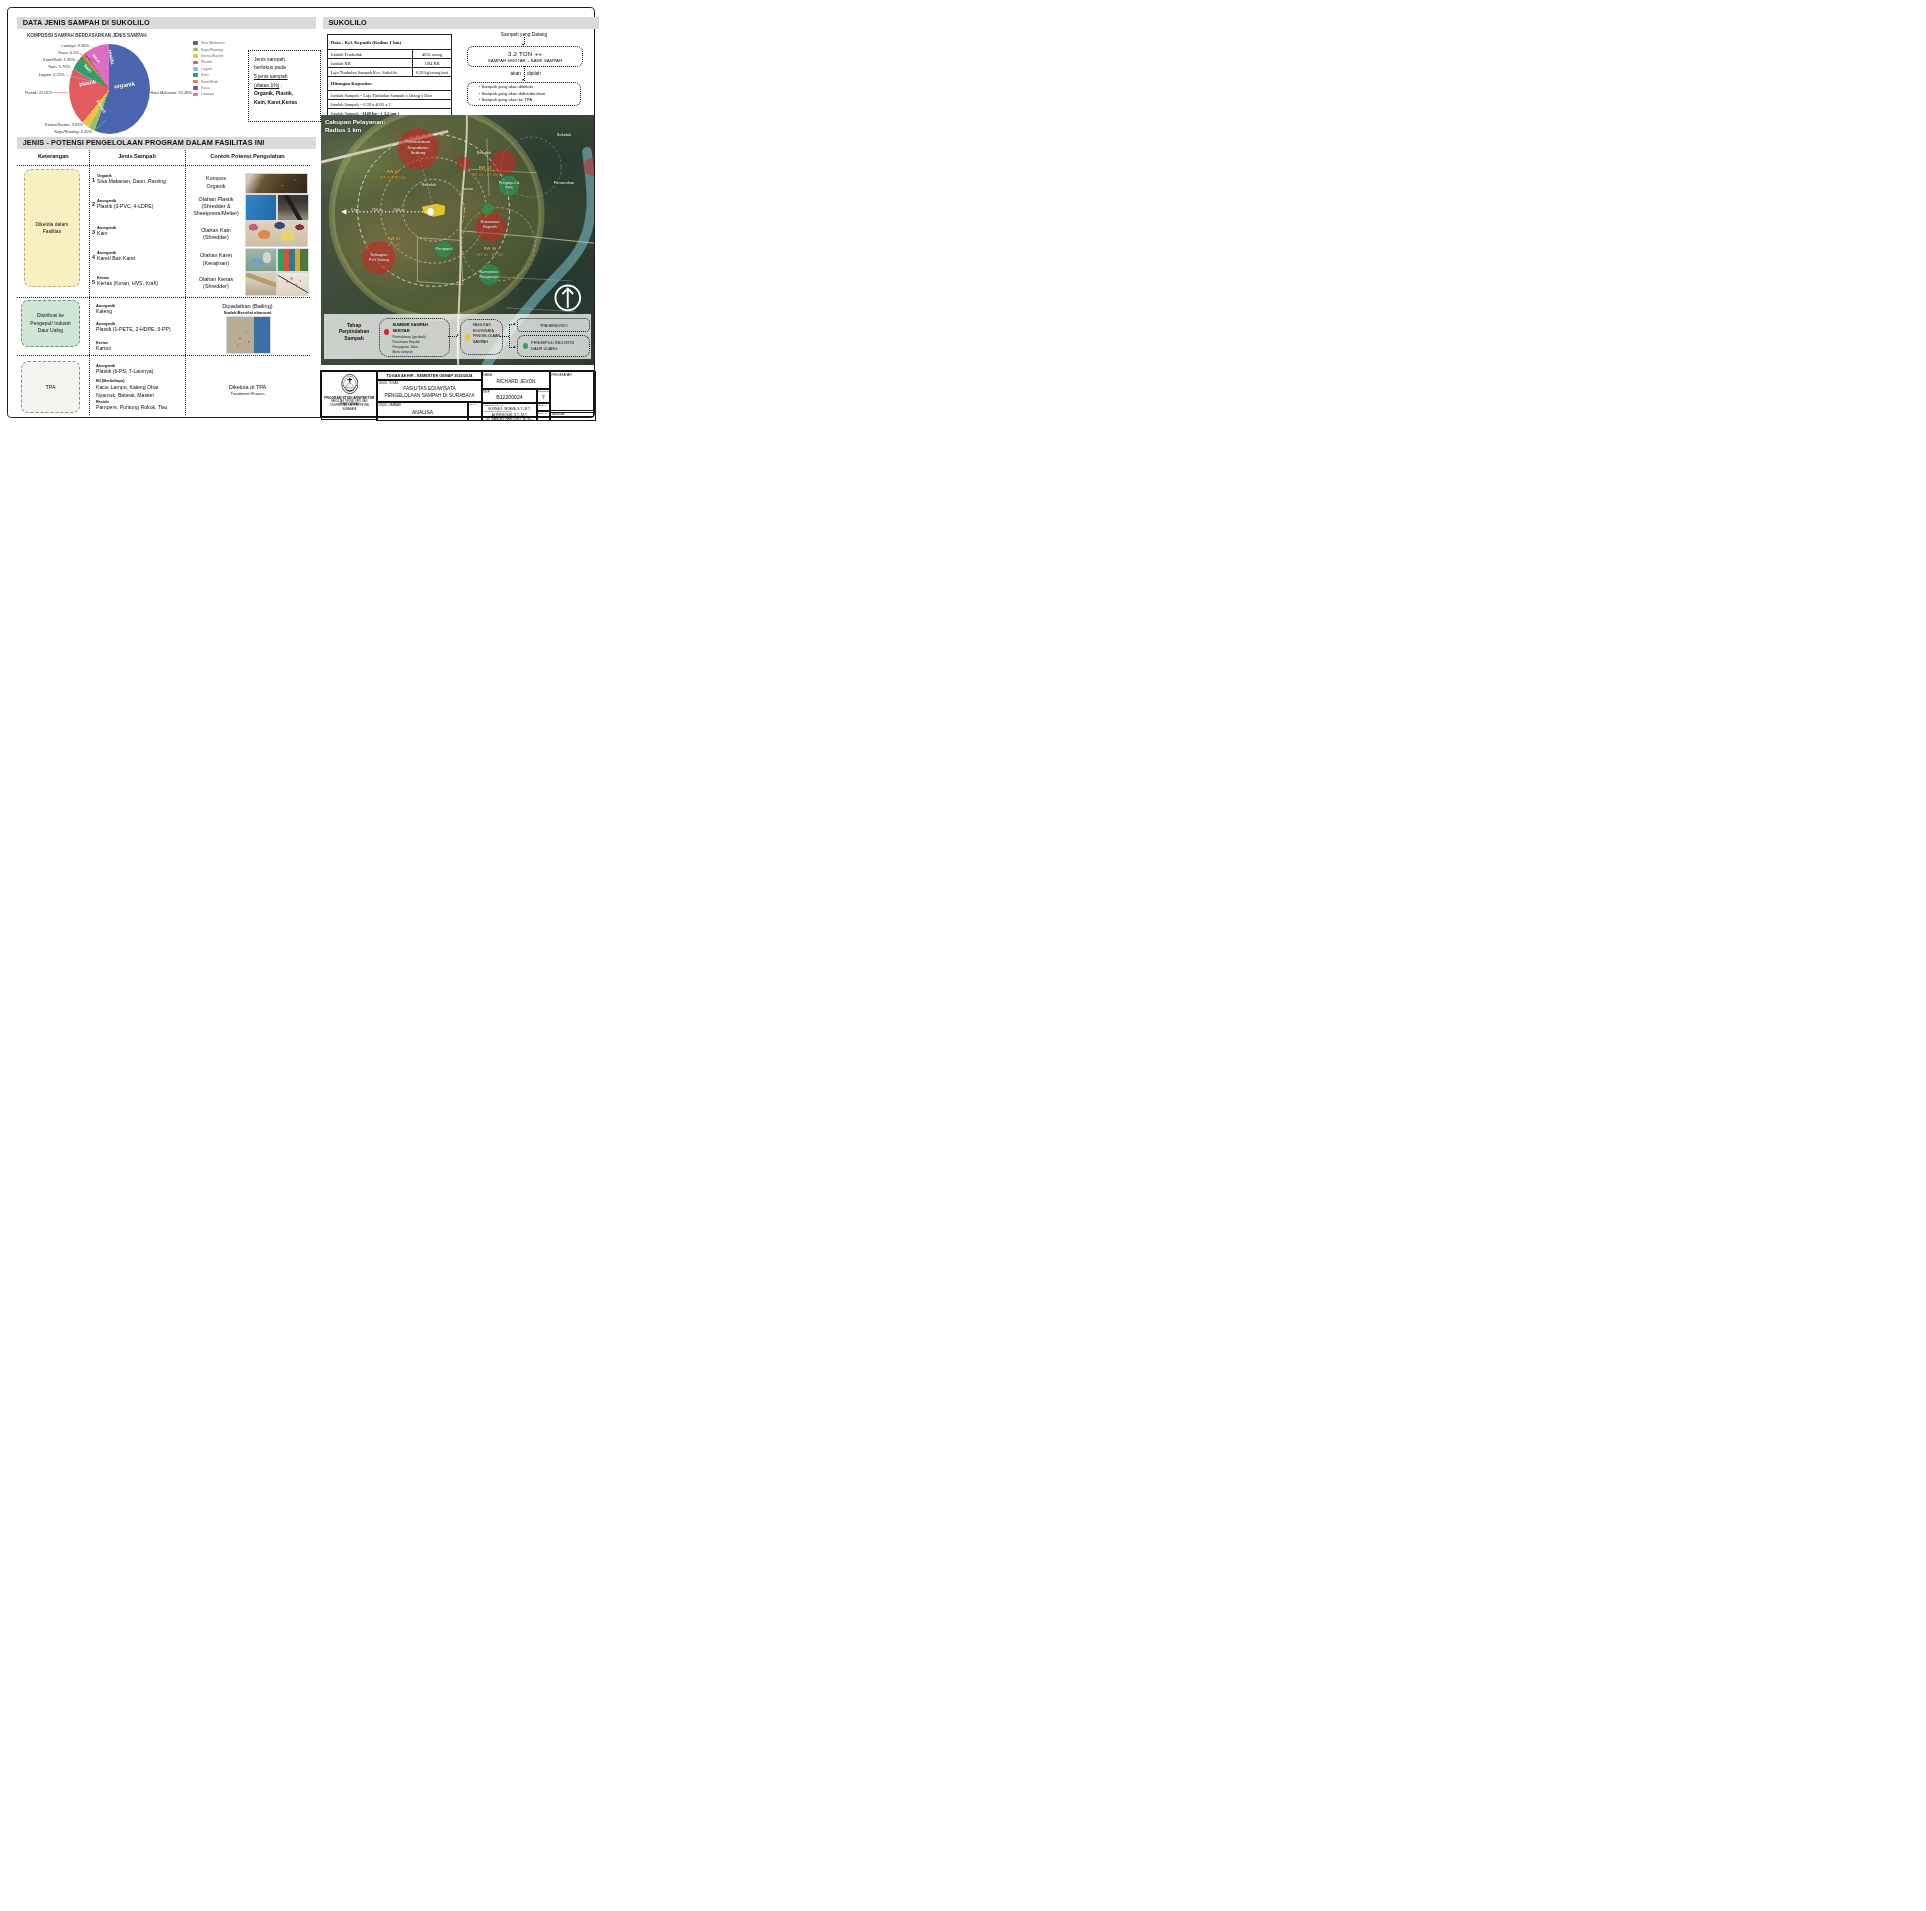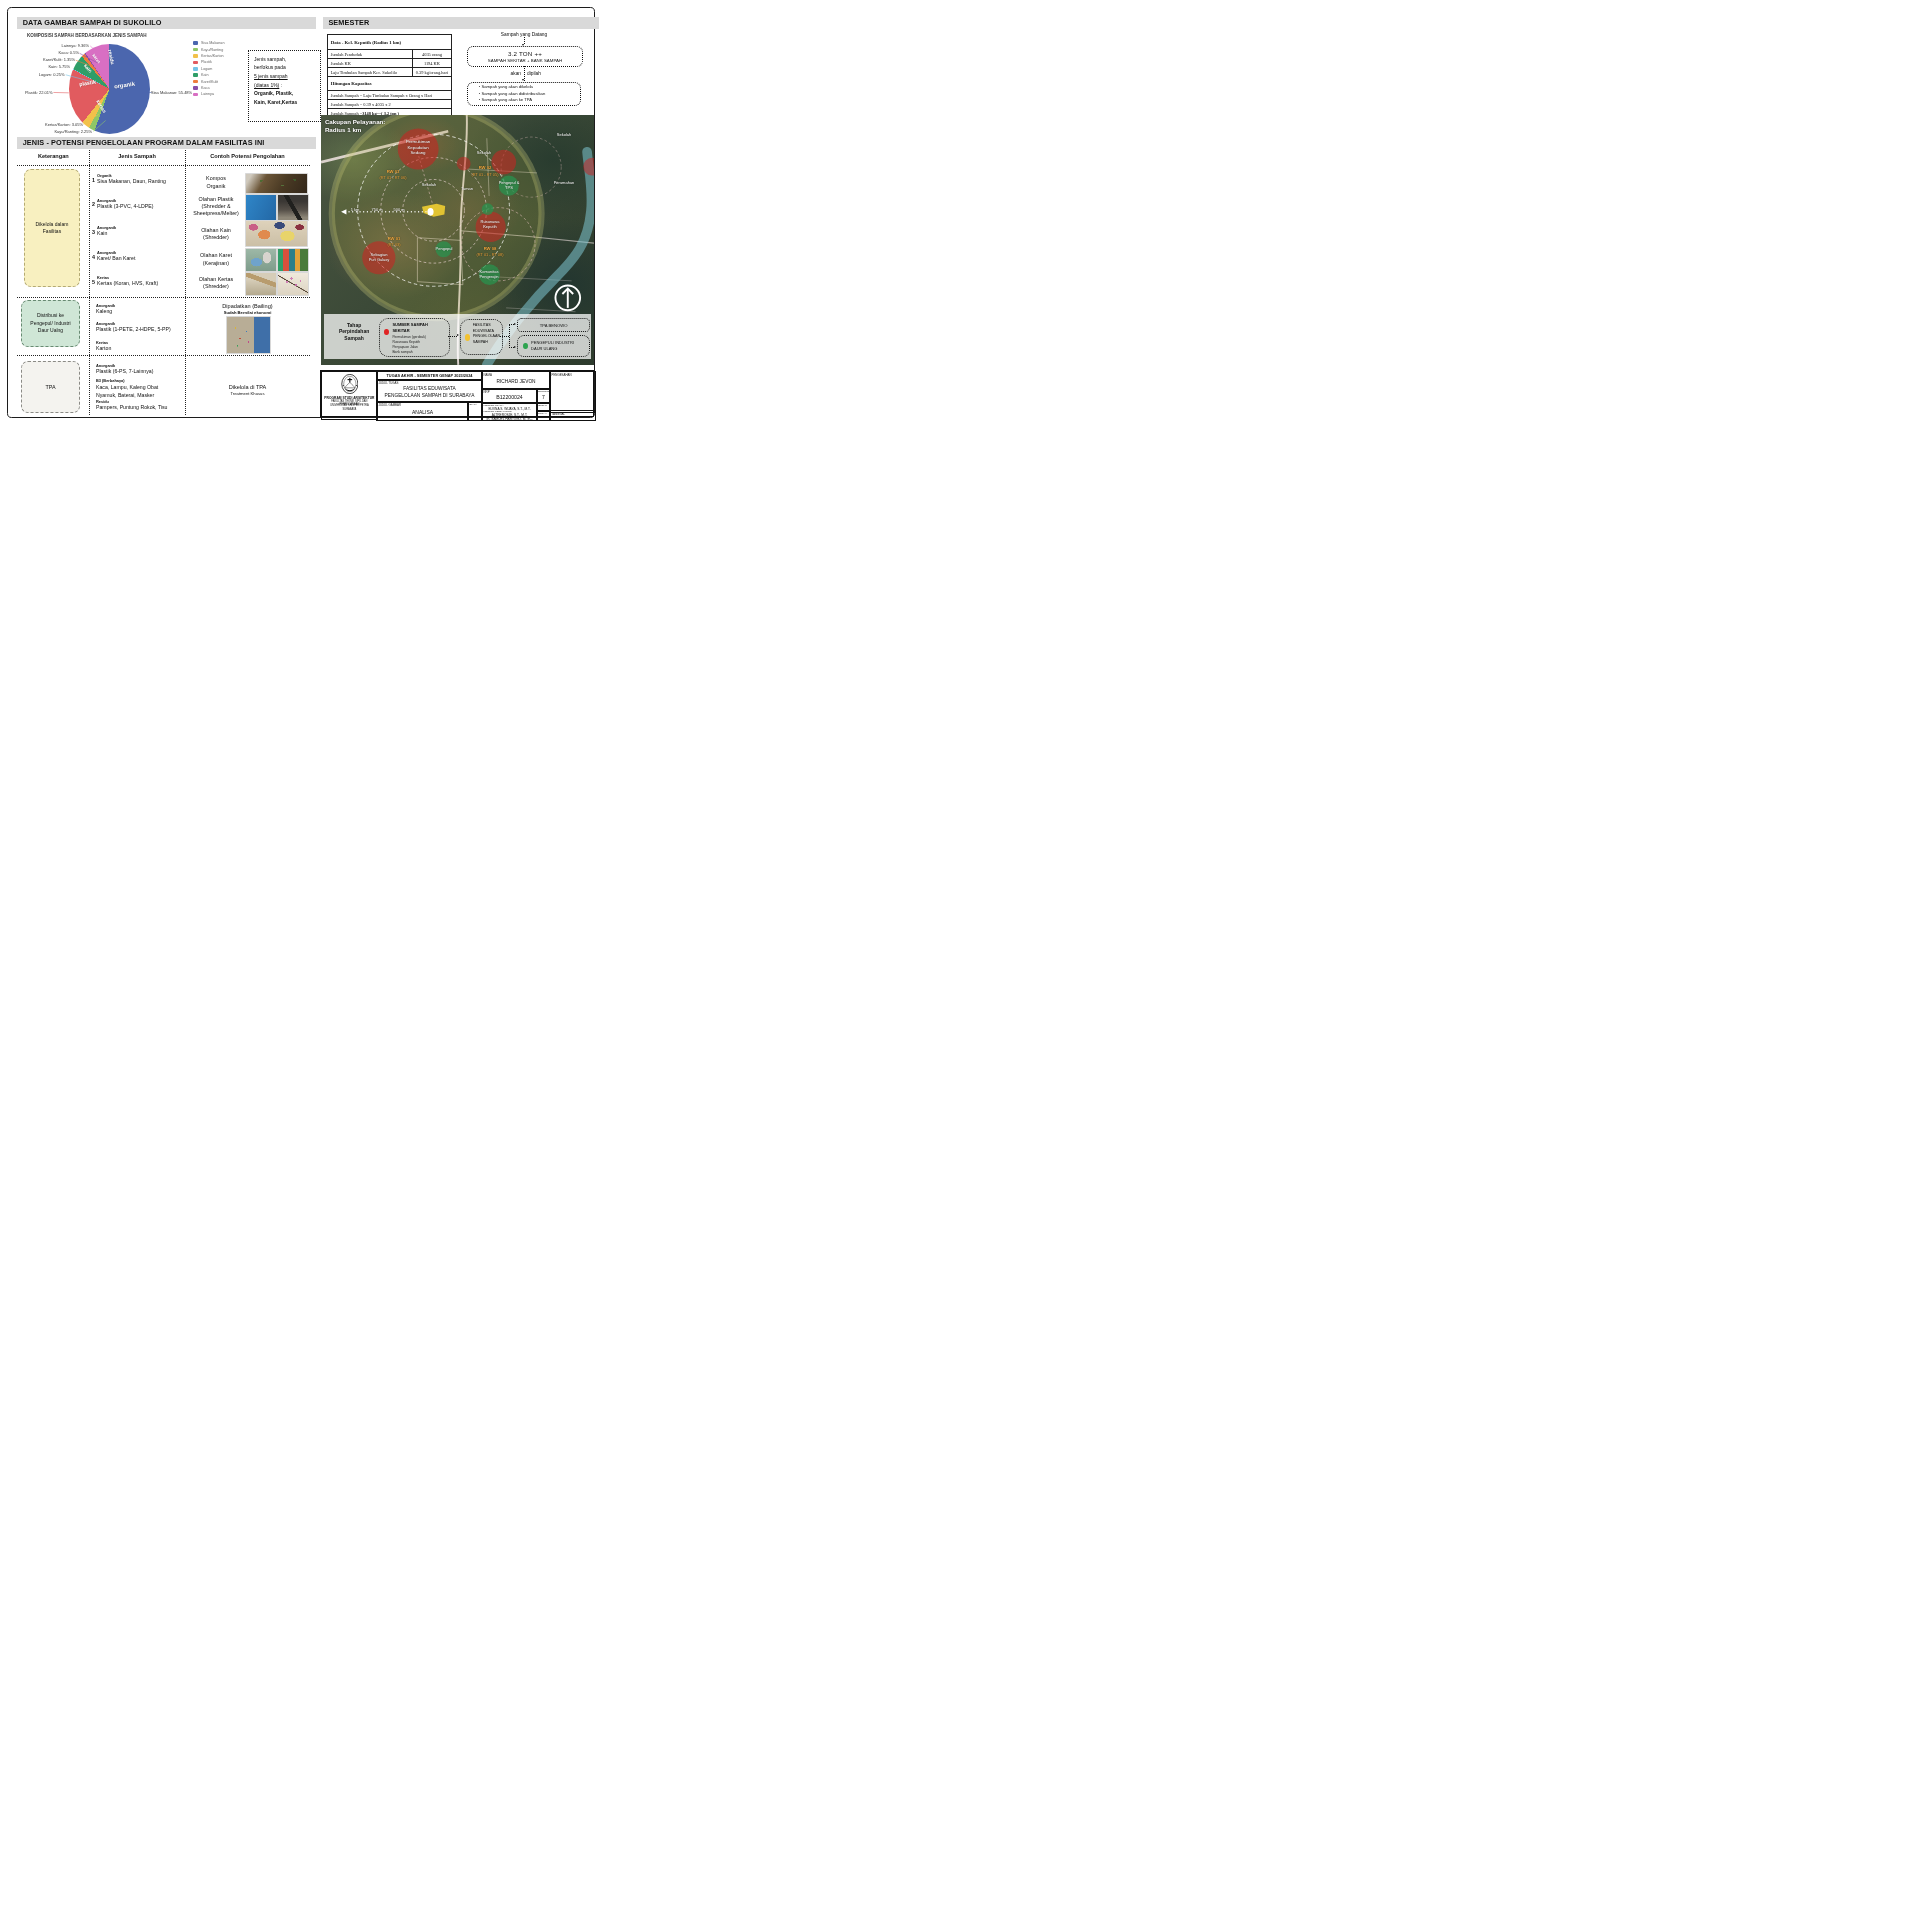--- a/index.html
+++ b/index.html
@@ -46,21 +46,21 @@
   .tlab{position:absolute;left:1.5px;top:1.2px;font-size:2.9px;color:#222;}
   .u{text-decoration:underline;}
 </style>
 </head>
 <body>
 
 <div class="page">
   <div class="sheet"></div>
 
   <div class="abs bar" style="left:17.3px;top:17px;width:293px;height:11.6px;">
-    <span>DATA GAMBAR SAMPAH DI SUKOLILO</span>
+    <span>DATA JENIS SAMPAH DI SUKOLILO</span>
   </div>
 
   <div class="abs" style="left:27px;top:33px;width:162px;font-size:4.6px;font-weight:bold;color:#3c3c3c;">KOMPOSISI SAMPAH BERDASARKAN JENIS SAMPAH</div>
 
   <div class="abs pie" id="pie" style="left: 69px; top: 44px; width: 81px; height: 90px; background: conic-gradient(rgb(75, 102, 174) 0deg, rgb(75, 102, 174) 199.728deg, rgb(143, 199, 103) 199.728deg, rgb(143, 199, 103) 207.828deg, rgb(242, 193, 74) 207.828deg, rgb(242, 193, 74) 218.808deg, rgb(225, 91, 95) 218.808deg, rgb(225, 91, 95) 298.044deg, rgb(116, 195, 230) 298.044deg, rgb(116, 195, 230) 298.944deg, rgb(47, 158, 104) 298.944deg, rgb(47, 158, 104) 319.644deg, rgb(238, 125, 61) 319.644deg, rgb(238, 125, 61) 324.504deg, rgb(138, 79, 168) 324.504deg, rgb(138, 79, 168) 326.304deg, rgb(216, 111, 195) 326.304deg, rgb(216, 111, 195) 360deg);">
     <span class="pielbl pre" style="left:45px;top:38px;font-size:5.8px;transform:rotate(-8deg);">organik</span>
     <span class="pielbl" style="left:10px;top:36px;font-size:5.4px;transform:rotate(-9deg);">plastik</span>
     <span class="pielbl" style="left:25.4px;top:60px;font-size:4.8px;transform:rotate(58deg);">kertas</span>
     <span class="pielbl" style="left:14px;top:21.6px;font-size:4.8px;transform:rotate(46deg);">kain</span>
     <span class="pielbl" style="left:22.3px;top:12.3px;font-size:4.4px;transform:rotate(54deg);">karet</span>
@@ -132,21 +132,21 @@
        font-size:5px;line-height:1.72;">
     <div>Jenis sampah,</div>
     <div>berfokus pada</div>
     <div><span class="u">5 jenis sampah</span></div>
     <div><span class="u">(diatas 1%)</span><span> :</span></div>
     <div style="font-weight:bold;">Organik, Plastik,</div>
     <div style="font-weight:bold;">Kain, Karet,Kertas</div>
   </div>
 
   <div class="abs bar" style="left:323px;top:17px;width:271px;height:11.6px;">
-    <span>SEMESTER</span>
+    <span>SUKOLILO</span>
   </div>
 
   <div class="abs ktab" style="left:327px;top:34px;width:123px;">
     <div style="height:14px;display:flex;align-items:center;padding-left:2.7px;font-weight:bold;font-size:4.8px;">Data - Kel. Keputih (Radius 1 km)</div>
     <div class="krow" style="height:8px;">
       <span style="flex:0 0 66%;padding-left:2.7px;">Jumlah Penduduk</span>
       <span style="flex:1;text-align:center;border-left:0.5px solid #222;align-self:stretch;display:flex;align-items:center;justify-content:center;">4035 orang</span>
     </div>
     <div class="krow" style="height:8px;">
       <span style="flex:0 0 66%;padding-left:2.7px;">Jumlah KK</span>

